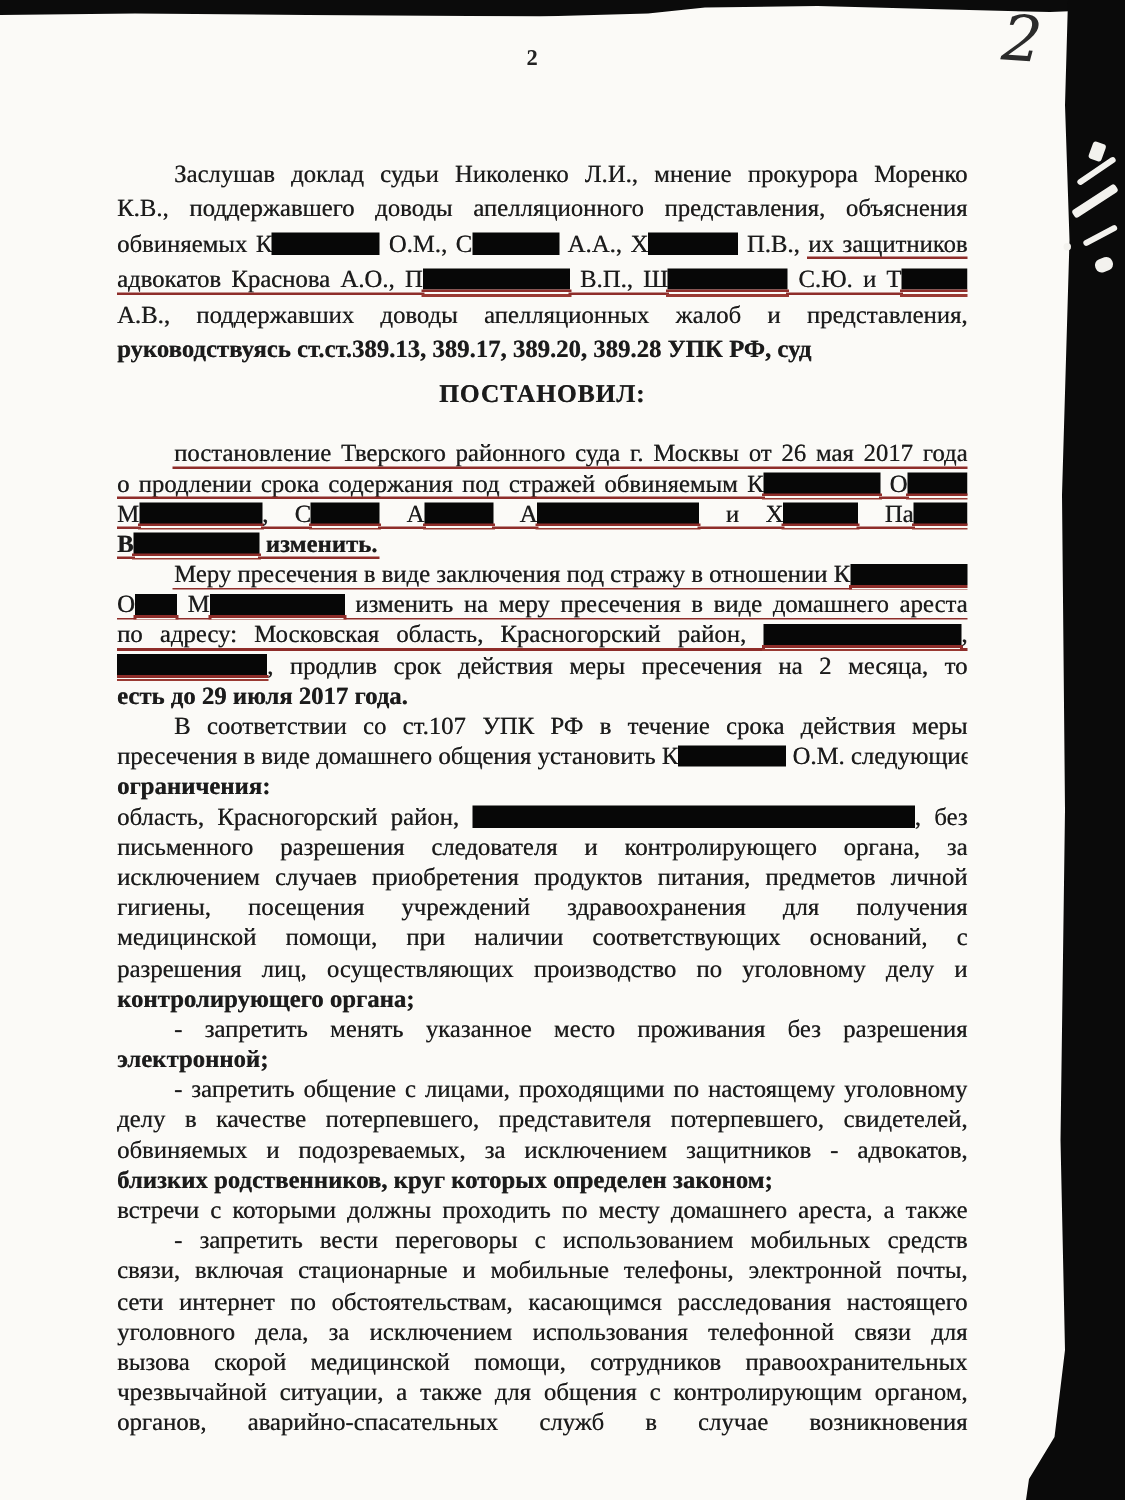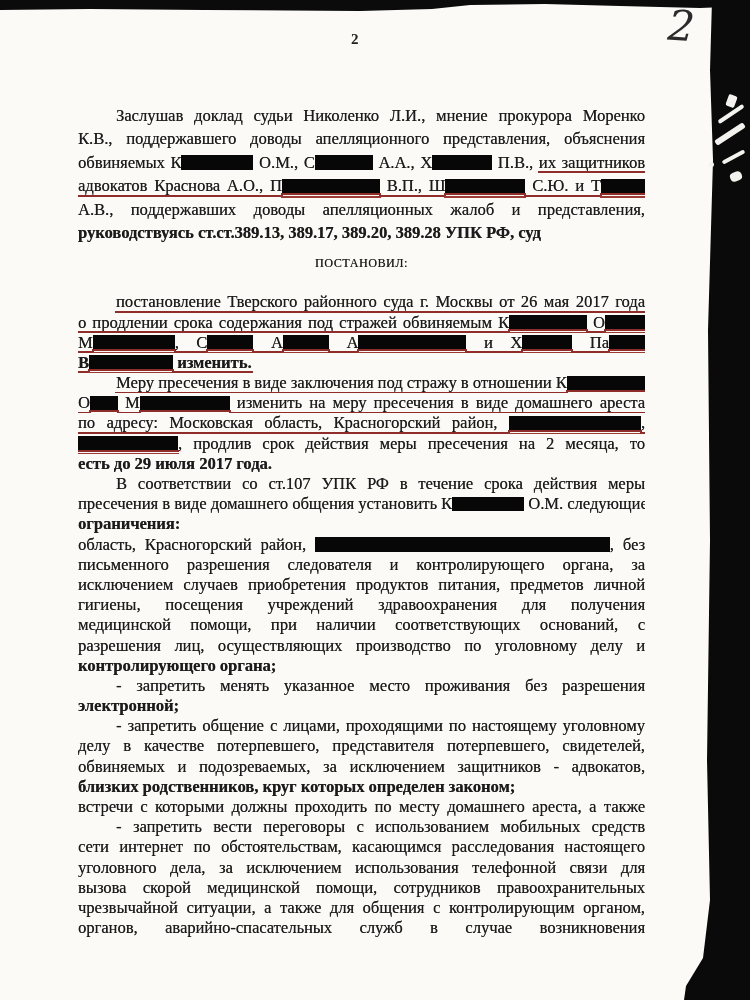--- a/index.html
+++ b/index.html
@@ -42,21 +42,21 @@
     font-size:16.5px;text-shadow:0.25px 0 0 rgba(20,20,20,.75);margin-top:36px;
   }
   .line{
     text-align:justify;text-align-last:justify;overflow:hidden;white-space:nowrap;
   }
   .p-intro .line{line-height:23.4px;height:23.4px;}
   .p-body .line{line-height:20.2px;height:20.2px;}
   .line.last{text-align-last:left;font-weight:bold;}
   .line.ind{padding-left:38px;}
   .line.center{text-align:center;text-align-last:center;}
-  .line.bold{font-weight:normal;letter-spacing:.6px;font-size:12px;}
+  .line.bold{font-weight:bold;letter-spacing:.6px;font-size:17px;}
   .p-heading{margin:6px 0 16px 0;}
   .p-heading .line{height:26px;line-height:26px;}
   
   .redact{
     display:inline-block;height:14.5px;background:#070707;vertical-align:-2px;
   }
   
   .ul{position:relative;}
   .ul::after{
     content:"";position:absolute;left:-1px;right:-1px;bottom:-4.5px;height:5px;
@@ -117,20 +117,21 @@
       </div>
       <div class="p-body">
         <div class="line ind"><span>- запретить общение с лицами, проходящими по настоящему уголовному</span></div>
         <div class="line"><span>делу в качестве потерпевшего, представителя потерпевшего, свидетелей,</span></div>
         <div class="line"><span>обвиняемых и подозреваемых, за исключением защитников - адвокатов,</span></div>
         <div class="line last"><span>близких родственников, круг которых определен законом;</span></div>
         <div class="line"><span>встречи с которыми должны проходить по месту домашнего ареста, а также</span></div>
       </div>
       <div class="p-body">
         <div class="line ind"><span>- запретить вести переговоры с использованием мобильных средств</span></div>
+        <div class="line"><span>связи, включая стационарные и мобильные телефоны, электронной почты,</span></div>
         <div class="line"><span>сети интернет по обстоятельствам, касающимся расследования настоящего</span></div>
         <div class="line"><span>уголовного дела, за исключением использования телефонной связи для</span></div>
         <div class="line"><span>вызова скорой медицинской помощи, сотрудников правоохранительных</span></div>
         <div class="line"><span>чрезвычайной ситуации, а также для общения с контролирующим органом,</span></div>
         <div class="line"><span>органов, аварийно-спасательных служб в случае возникновения</span></div>
       </div>
     </div>
 
   <div class="edge-top"></div>
   <div class="edge-right"></div>

